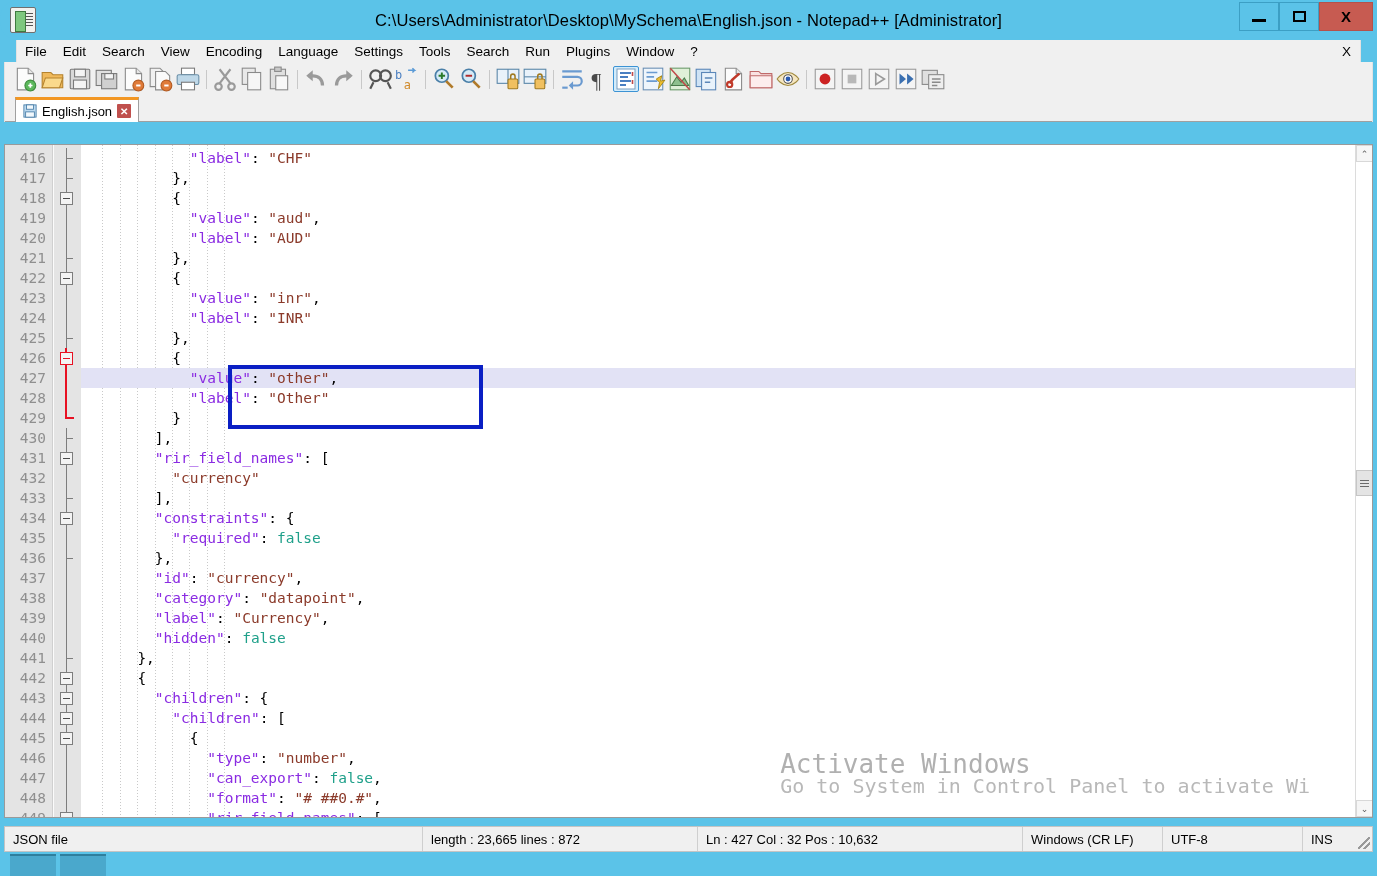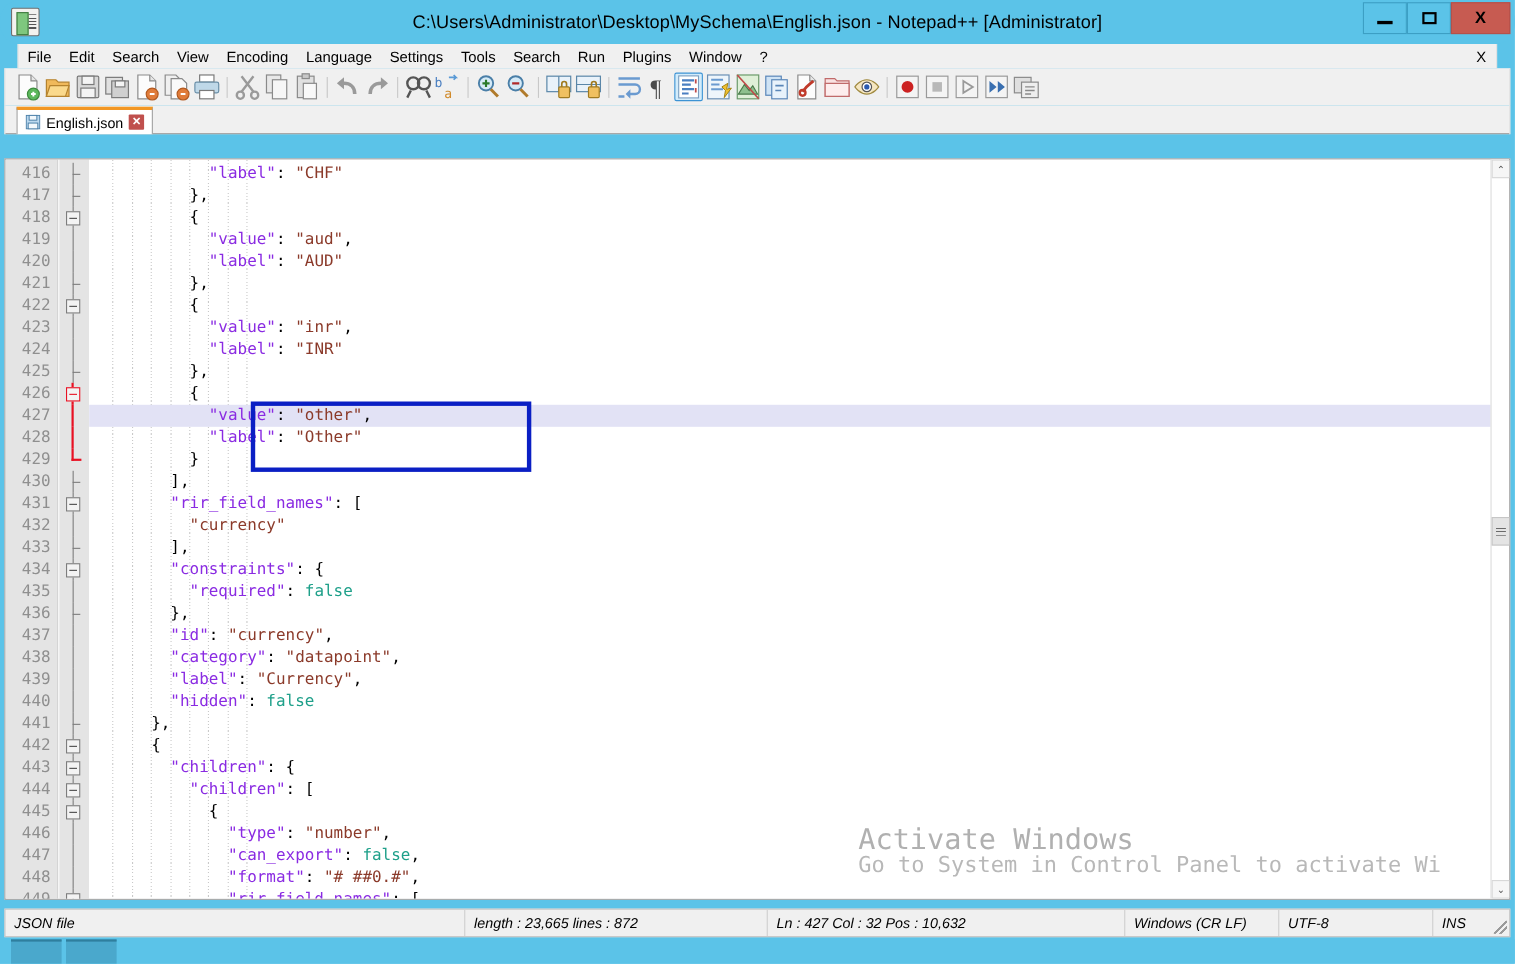--- a/index.html
+++ b/index.html
@@ -216,21 +216,21 @@
     background: repeating-linear-gradient(to bottom,#6a6a6a 0 1px,transparent 1px 3px);
   }
 
   
   #statusbar {
     position: absolute; left: 4px; right: 4px; bottom: 24px; height: 26px;
     background: #f0f0f0; border: 1px solid #c4c4c4;
     display: flex; align-items: center; font-size: 13px; color: #000;
   }
   .sb-cell { padding: 0 8px; height: 100%; display: flex; align-items: center;
-             border-right: 1px solid #cfcfcf; white-space: nowrap; font-style: italic; }
+             border-right: 1px solid #cfcfcf; white-space: nowrap; }
   .sb-cell.first { width: 418px; }
   .sb-cell.len { width: 275px; }
   .sb-cell.pos { width: 325px; text-align: right; }
   .sb-cell.eol { width: 140px; }
   .sb-cell.enc { width: 140px; }
   .sb-cell.ins { border-right: none; flex: 1; }
   #sb-grip {
     position: absolute; right: 2px; bottom: 2px; width: 12px; height: 12px;
     background:
       linear-gradient(135deg, transparent 45%, #9a9a9a 45%, #9a9a9a 55%, transparent 55%),

